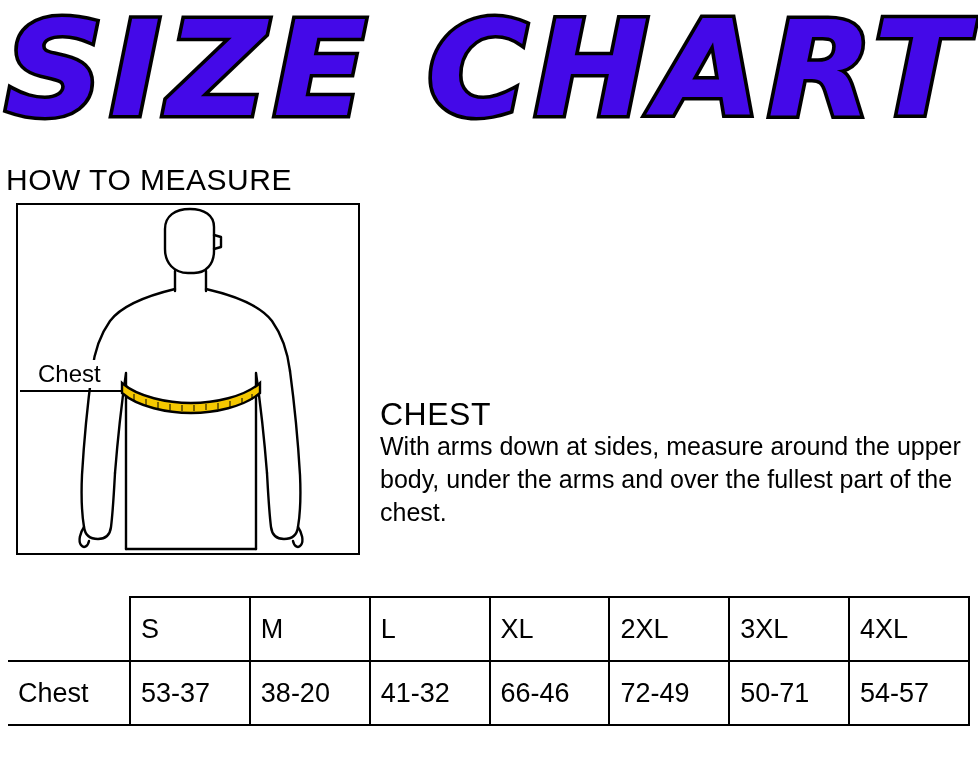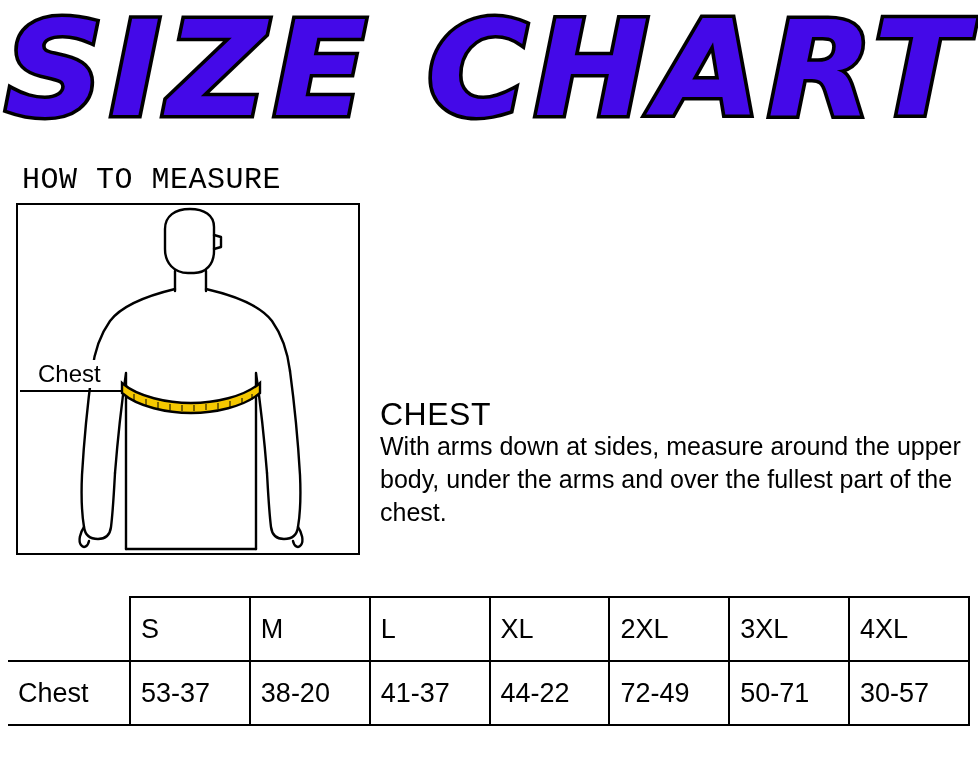--- a/index.html
+++ b/index.html
@@ -37,25 +37,25 @@
     paint-order: stroke fill;
     text-transform: uppercase;
     white-space: nowrap;
     transform: scale(1.04, 1.0);
     transform-origin: center center;
   }
 
   
   #how-to-measure {
     position: absolute;
-    left: 22px;
+    left: 6px;
     top: 163px;
     font-size: 30px;
     letter-spacing: 0.5px;
-    font-family: Liberation Mono, monospace;
+    font-family: Liberation Sans, sans-serif;
   }
 
   
   #figure-box {
     position: absolute;
     left: 16px;
     top: 203px;
     width: 344px;
     height: 352px;
     border: 2px solid #000000;
@@ -198,20 +198,20 @@
       <td>L</td>
       <td>XL</td>
       <td>2XL</td>
       <td>3XL</td>
       <td>4XL</td>
     </tr>
     <tr>
       <td class="rowlabel">Chest</td>
       <td>53-37</td>
       <td>38-20</td>
-      <td>41-37</td>
-      <td>44-22</td>
+      <td>41-32</td>
+      <td>66-46</td>
       <td>72-49</td>
       <td>50-71</td>
-      <td>30-57</td>
+      <td>54-57</td>
     </tr>
   </tbody>
 </table>
 
 </body></html>

